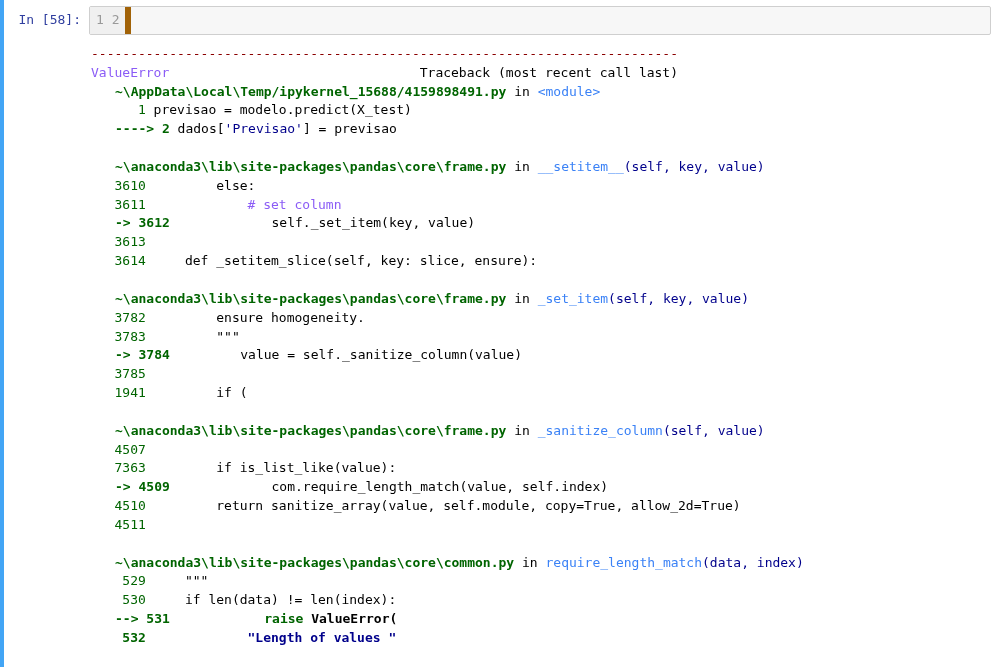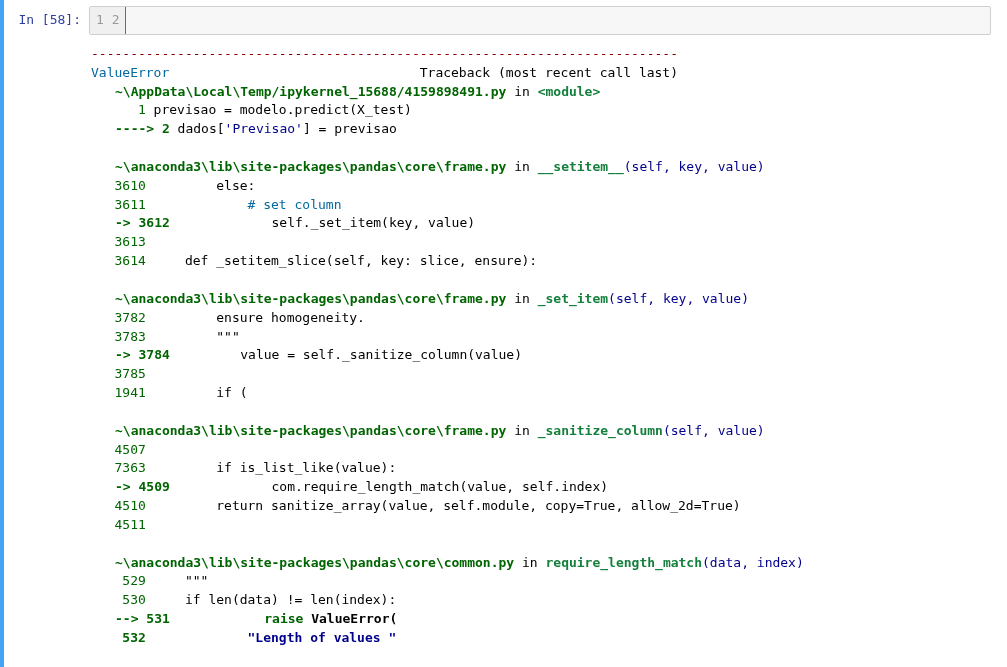--- a/index.html
+++ b/index.html
@@ -36,40 +36,40 @@
     margin-bottom: 10px;
     display: flex;
   }
   .code-gutter {
     background: #f0f0f0;
     color: #999;
     text-align: center;
     padding: 4px 6px 4px 6px;
     user-select: none;
     line-height: 1.45;
-    border-right: 1px solid #a16207;
+    border-right: 6px solid #a16207;
   }
   .code-lines {
     padding: 4px 8px;
     line-height: 1.45;
     white-space: pre;
     color: #000;
   }
   .tok-str { color: #BA2121; }
   .output-area {
     line-height: 1.45;
     white-space: pre;
     color: #000;
     padding-left: 2px;
   }
   .ansi-red-dash { color: #8B0000; }
-  .ansi-red { color: #0369a1; }
+  .ansi-red { color: #8b5cf6; }
   .ansi-green { color: #006400; font-weight: bold; margin-left: 24px; }
   .ansi-green-plain { color: #006400; }
-  .ansi-cyan { color: #15803d; font-weight: bold; }
+  .ansi-cyan { color: #3b82f6; }
   .ansi-blue { color: #00008B; }
   .ansi-bold { font-weight: bold; }
 </style>
 </head>
 <body>
 
 <div class="cell-wrapper">
   <div class="prompt-area">In [58]:</div>
   <div class="cell-body">
 

